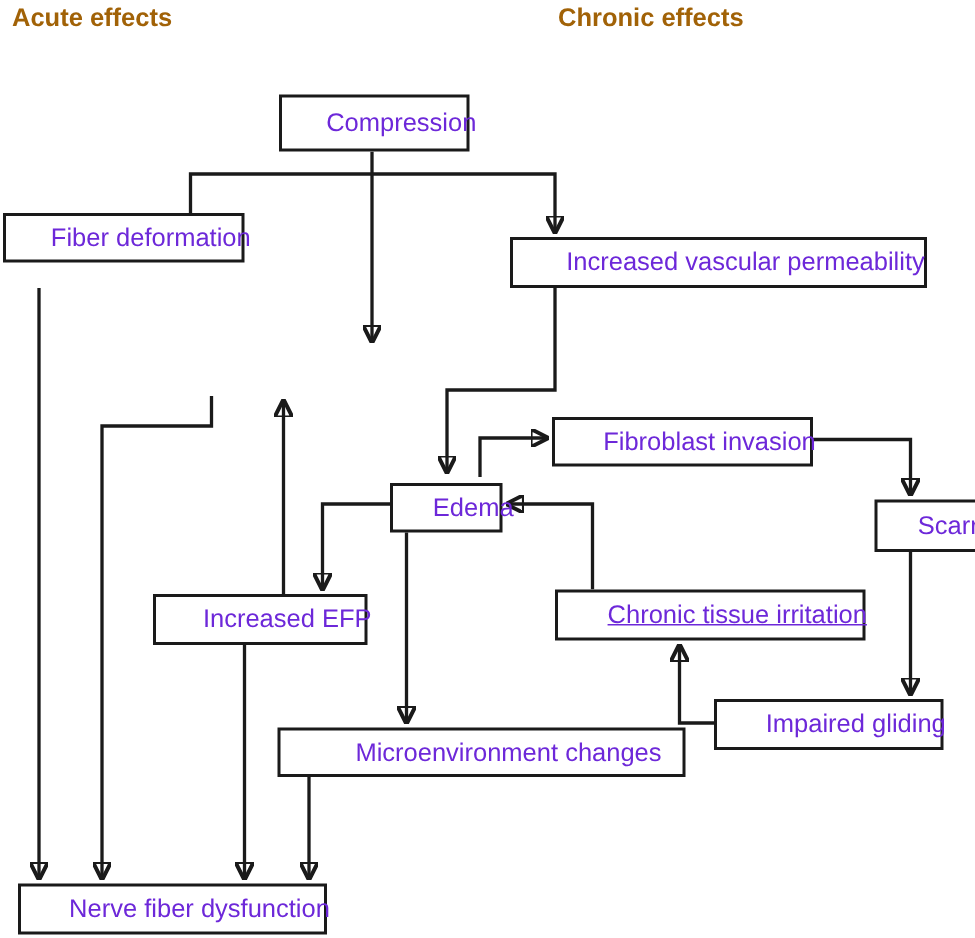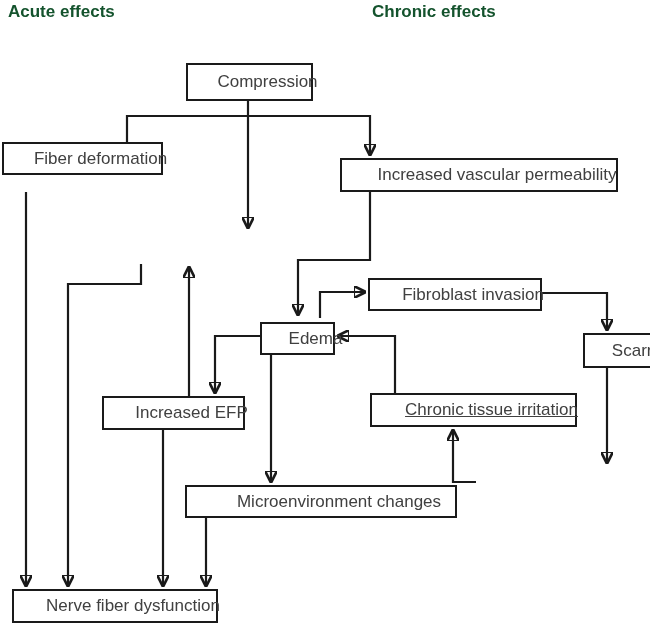--- a/index.html
+++ b/index.html
@@ -11,42 +11,42 @@
     position: relative;
     width: 650px;
     height: 625px;
     background: #ffffff;
     overflow: hidden;
   }
   .section-title {
     position: absolute;
     font-size: 17px;
     font-weight: bold;
-    color: #14532d;
+    color: #a16207;
     white-space: nowrap;
   }
   .connectors {
     position: absolute;
     left: 0; top: 0;
     width: 650px; height: 625px;
   }
   .connectors path {
     fill: none;
     stroke: #1a1a1a;
     stroke-width: 2.2;
   }
   .node {
     position: absolute;
     display: flex;
     align-items: center;
     justify-content: center;
     background: #ffffff;
     border: 2.5px solid #1a1a1a;
     font-size: 17px;
-    color: #404040;
+    color: #6d28d9;
     white-space: nowrap;
     text-align: center;
     padding-left: 36px;
   }
   
   .n-compression   { left:186px; top:63px;  width:127px; height:38px; }
   .n-fiberdef      { left:2px;   top:142px; width:161px; height:33px; }
   .n-ivp           { left:340px; top:158px; width:278px; height:34px;text-align:center; }
   .n-ischemia      { left:118px; top:230px; width:142px; height:34px; }
   .n-edema         { left:260px; top:322px; width:75px;  height:33px; }
@@ -93,16 +93,17 @@
   <div class="section-title t-chronic">Chronic effects</div>
 
   <div class="node n-compression">Compression</div>
   <div class="node n-fiberdef">Fiber deformation</div>
   <div class="node n-ivp">Increased vascular permeability</div>
   <div class="node n-edema">Edema</div>
   <div class="node n-fibroblast">Fibroblast invasion</div>
   <div class="node n-scarring">Scarring</div>
   <div class="node n-efp">Increased EFP</div>
   <div class="node n-cti">Chronic tissue irritation</div>
+  <div class="node n-gliding">Impaired gliding</div>
   <div class="node n-microenv">Microenvironment changes</div>
   <div class="node n-nfd">Nerve fiber dysfunction</div>
 
 </div>
 
 </body></html>

